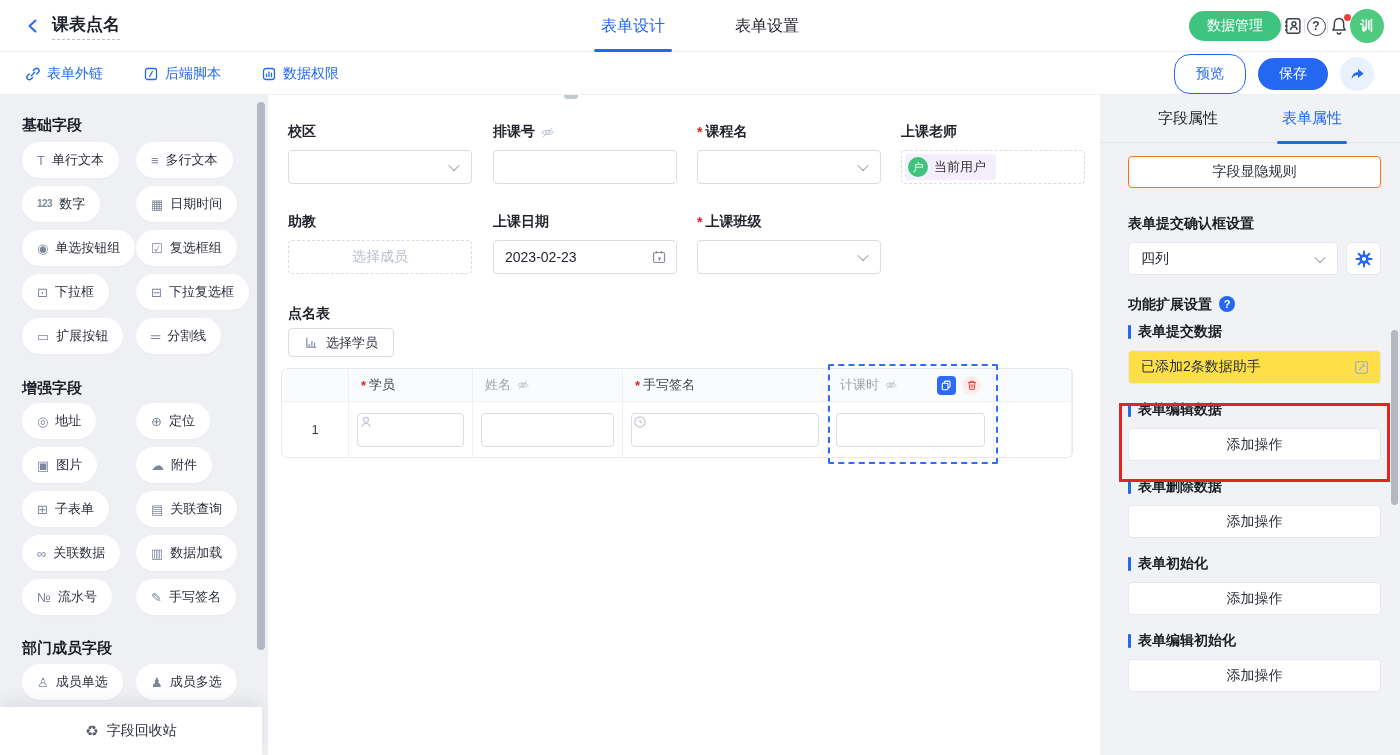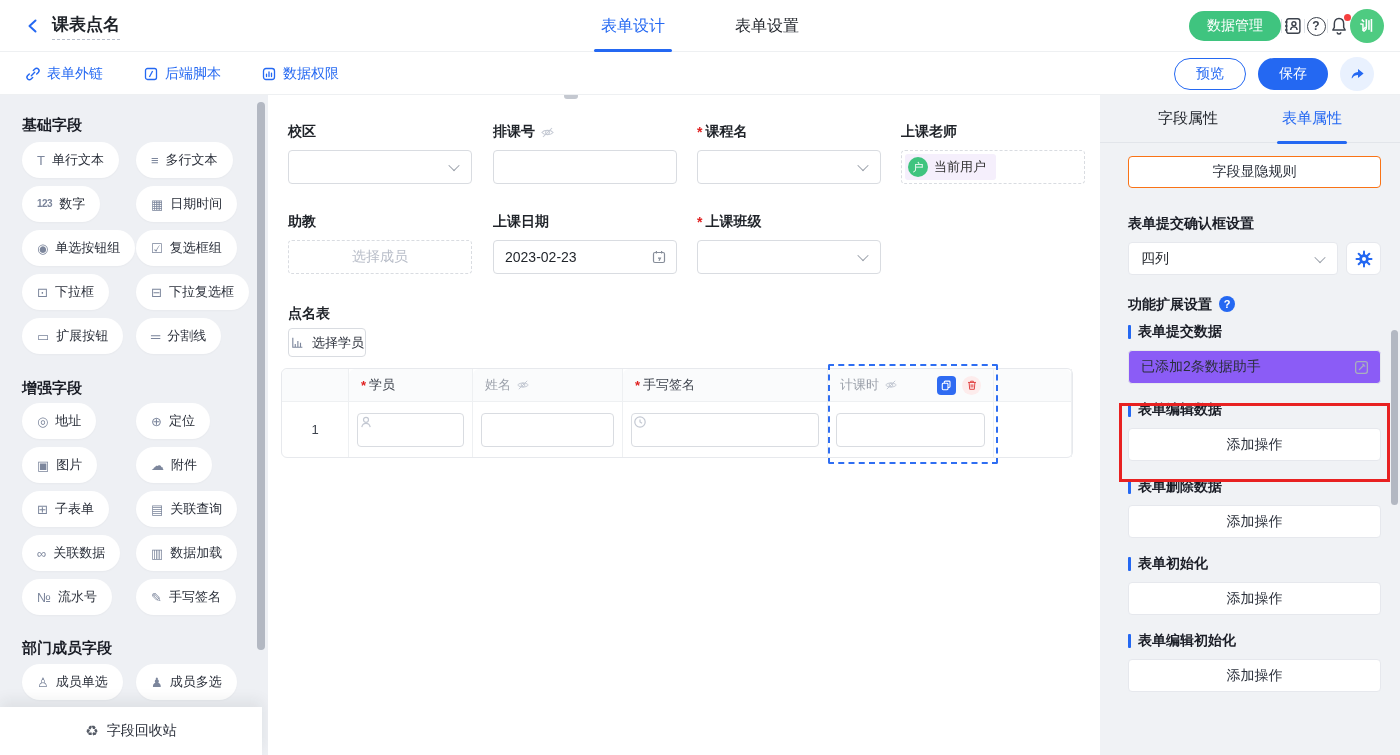--- a/index.html
+++ b/index.html
@@ -21,21 +21,21 @@
   .top-ico { width:22px; height:22px; display:flex; align-items:center; justify-content:center; position:relative; cursor:pointer; }
   .q-circle { width:19px; height:19px; border:1.5px solid #3d434d; border-radius:50%; display:flex; align-items:center; justify-content:center; font-size:12px; font-weight:700; color:#3d434d; }
   .bell-dot { position:absolute; top:-1px; right:-1px; width:7px; height:7px; border-radius:50%; background:#f53f3f; }
   .avatar { width:34px; height:34px; border-radius:50%; background:#4ecb81; color:#fff; font-size:13px; font-weight:700; display:flex; align-items:center; justify-content:center; cursor:pointer; }
 
   
   .subbar { position:absolute; top:52px; left:0; width:1400px; height:43px; background:#fff; border-bottom:1px solid #eef0f2; z-index:29; }
   .sb-left { position:absolute; left:25px; top:0; height:43px; display:flex; align-items:center; gap:40px; }
   .sb-link { display:flex; align-items:center; gap:6px; color:#2468f2; font-size:14px; cursor:pointer; }
   .sb-right { position:absolute; right:26px; top:0; height:43px; display:flex; align-items:center; gap:12px; }
-  .btn-outline { height:32px; padding:8px 21px; border-radius:16px; border:1px solid #2468f2; color:#2468f2; background:#fff; font-size:14px; display:flex; align-items:center; cursor:pointer; }
+  .btn-outline { height:40px; padding:8px 21px; border-radius:16px; border:1px solid #2468f2; color:#2468f2; background:#fff; font-size:14px; display:flex; align-items:center; cursor:pointer; }
   .btn-primary { height:32px; padding:0 21px; border-radius:16px; background:#2468f2; color:#fff; font-size:14px; display:flex; align-items:center; cursor:pointer; }
   .share-btn { width:34px; height:34px; border-radius:50%; background:#e9f1fe; display:flex; align-items:center; justify-content:center; cursor:pointer; }
 
   
   .sidebar { position:absolute; top:95px; left:0; width:268px; bottom:0; background:#eef0f4; overflow:hidden; padding:20px 0 0 22px; }
   .side-title { font-size:15px; font-weight:700; color:#1a1d26; line-height:20px; }
   .pill-grid { display:grid; grid-template-columns:114px auto; row-gap:8px; justify-items:start; }
   .g1 { margin-top:7px; } .t2 { margin-top:24px; } .g2 { margin-top:5px; } .t3 { margin-top:23px; } .g3 { margin-top:6px; }
   .fpill { display:inline-flex; align-items:center; gap:7px; height:36px; padding:0 15px; background:#fff; border-radius:18px; font-size:13px; color:#2a2f3a; cursor:grab; white-space:nowrap; box-shadow:0 1px 2px rgba(31,35,41,.03); }
   .fpill .fi { color:#7c869c; font-size:13px; line-height:1; }
@@ -53,21 +53,21 @@
   .req { color:#e02020; font-weight:700; margin-right:-2px; }
   .ctrl { position:relative; height:34px; border:1px solid #d9dce1; border-radius:4px; background:#fff; display:flex; align-items:center; padding:0 11px; font-size:14px; color:#1f2329; }
   .ctrl.dashed { border-style:dashed; }
   .chev { width:8px; height:8px; border-right:1.6px solid #9aa0aa; border-bottom:1.6px solid #9aa0aa; transform:rotate(45deg) translate(-1px,-1px); position:absolute; right:13px; top:12px; }
   .ctrl .r-ico { position:absolute; right:9px; top:8px; }
   .placeholder { width:100%; text-align:center; color:#b9bec9; }
   .user-tag { display:flex; align-items:center; gap:6px; height:26px; background:#f5effc; border-radius:3px; padding:0 10px 0 3px; font-size:13px; color:#333; }
   .user-tag .ua { width:20px; height:20px; border-radius:50%; background:#3fc47f; color:#fff; font-size:11px; display:flex; align-items:center; justify-content:center; }
 
   .sec-label { position:absolute; left:20px; top:210px; font-size:14px; font-weight:700; color:#1f2329; }
-  .sel-stu-btn { position:absolute; left:20px; top:233px; height:29px; padding:0 1px; border:1px solid #d9dce1; border-radius:4px; background:#fff; display:flex; align-items:center; gap:7px; font-size:13px; color:#2a2f3a; cursor:pointer; }
+  .sel-stu-btn { position:absolute; left:20px; top:233px; height:29px; padding:0 15px; border:1px solid #d9dce1; border-radius:4px; background:#fff; display:flex; align-items:center; gap:7px; font-size:13px; color:#2a2f3a; cursor:pointer; }
 
   .subtable { position:absolute; left:13px; top:273px; width:792px; height:90px; border:1px solid #e7e9ed; border-radius:6px; display:flex; }
   .stcol { border-right:1px solid #eef0f2; display:flex; flex-direction:column; }
   .stcol:last-child { border-right:none; }
   .sthead { height:33px; background:#fafbfc; border-bottom:1px solid #eef0f2; display:flex; align-items:center; gap:5px; padding:0 12px; font-size:13px; color:#3d434d; border-radius:6px 0 0 0; }
   .sthead.grayed { color:#9ba0aa; }
   .stbody { flex:1; display:flex; align-items:center; padding:0 8px; }
   .stbody .cell-input { position:relative; width:100%; height:34px; border:1px solid #d9dce1; border-radius:4px; background:#fff; }
   .rownum { justify-content:center; font-size:13px; color:#3d434d; }
   .col-sel { position:absolute; left:546px; top:-5px; width:170px; height:100px; border:2px dashed #2f6ef2; border-radius:2px; pointer-events:none; }
@@ -87,21 +87,21 @@
   .mt26 { margin-top:26px; } .mt11 { margin-top:11px; } .mt10 { margin-top:10px; }
   .layout-row { display:flex; gap:8px; }
   .psel { flex:1; position:relative; height:33px; background:#fff; border:1px solid #e6e8ed; border-radius:4px; display:flex; align-items:center; padding:0 12px; font-size:14px; color:#1f2329; cursor:pointer; }
   .gear-btn { width:35px; height:33px; background:#fff; border:1px solid #e6e8ed; border-radius:6px; display:flex; align-items:center; justify-content:center; cursor:pointer; }
   .ext-title { margin-top:20px; display:flex; align-items:center; gap:7px; }
   .help-dot { width:16px; height:16px; border-radius:50%; background:#2468f2; color:#fff; font-size:11px; font-weight:700; display:flex; align-items:center; justify-content:center; cursor:pointer; }
   .grp-title { display:flex; align-items:center; margin-top:17px; }
   .grp-title.first { margin-top:10px; }
   .blue-bar { width:3px; height:14px; background:#2468f2; border-radius:1px; margin-right:7px; }
   .grp-title span { font-size:14px; font-weight:700; color:#1a1d26; }
-  .val-box { margin-top:9px; height:34px; background:#8b5cf6; border:1px solid #e6e8ed; border-radius:4px; display:flex; align-items:center; padding:0 12px; font-size:14px; color:#2a2f3a; position:relative; }
+  .val-box { margin-top:9px; height:34px; background:#fde047; border:1px solid #e6e8ed; border-radius:4px; display:flex; align-items:center; padding:0 12px; font-size:14px; color:#2a2f3a; position:relative; }
   .val-box .edit-ico { position:absolute; right:10px; top:8px; cursor:pointer; }
   .grp-btn { margin-top:9px; height:33px; background:#fff; border:1px solid #e6e8ed; border-radius:4px; display:flex; align-items:center; justify-content:center; font-size:14px; color:#2a2f3a; cursor:pointer; }
   .red-box { position:absolute; left:19px; top:308px; width:271px; height:79px; border:3px solid #e82121; pointer-events:none; z-index:10; }
   .panel-thumb { position:absolute; right:2px; top:235px; width:7px; height:175px; border-radius:4px; background:#b3b8c2; }
 </style>
 </head>
 <body>
 
 <div class="topbar">
   <div class="tb-left">

